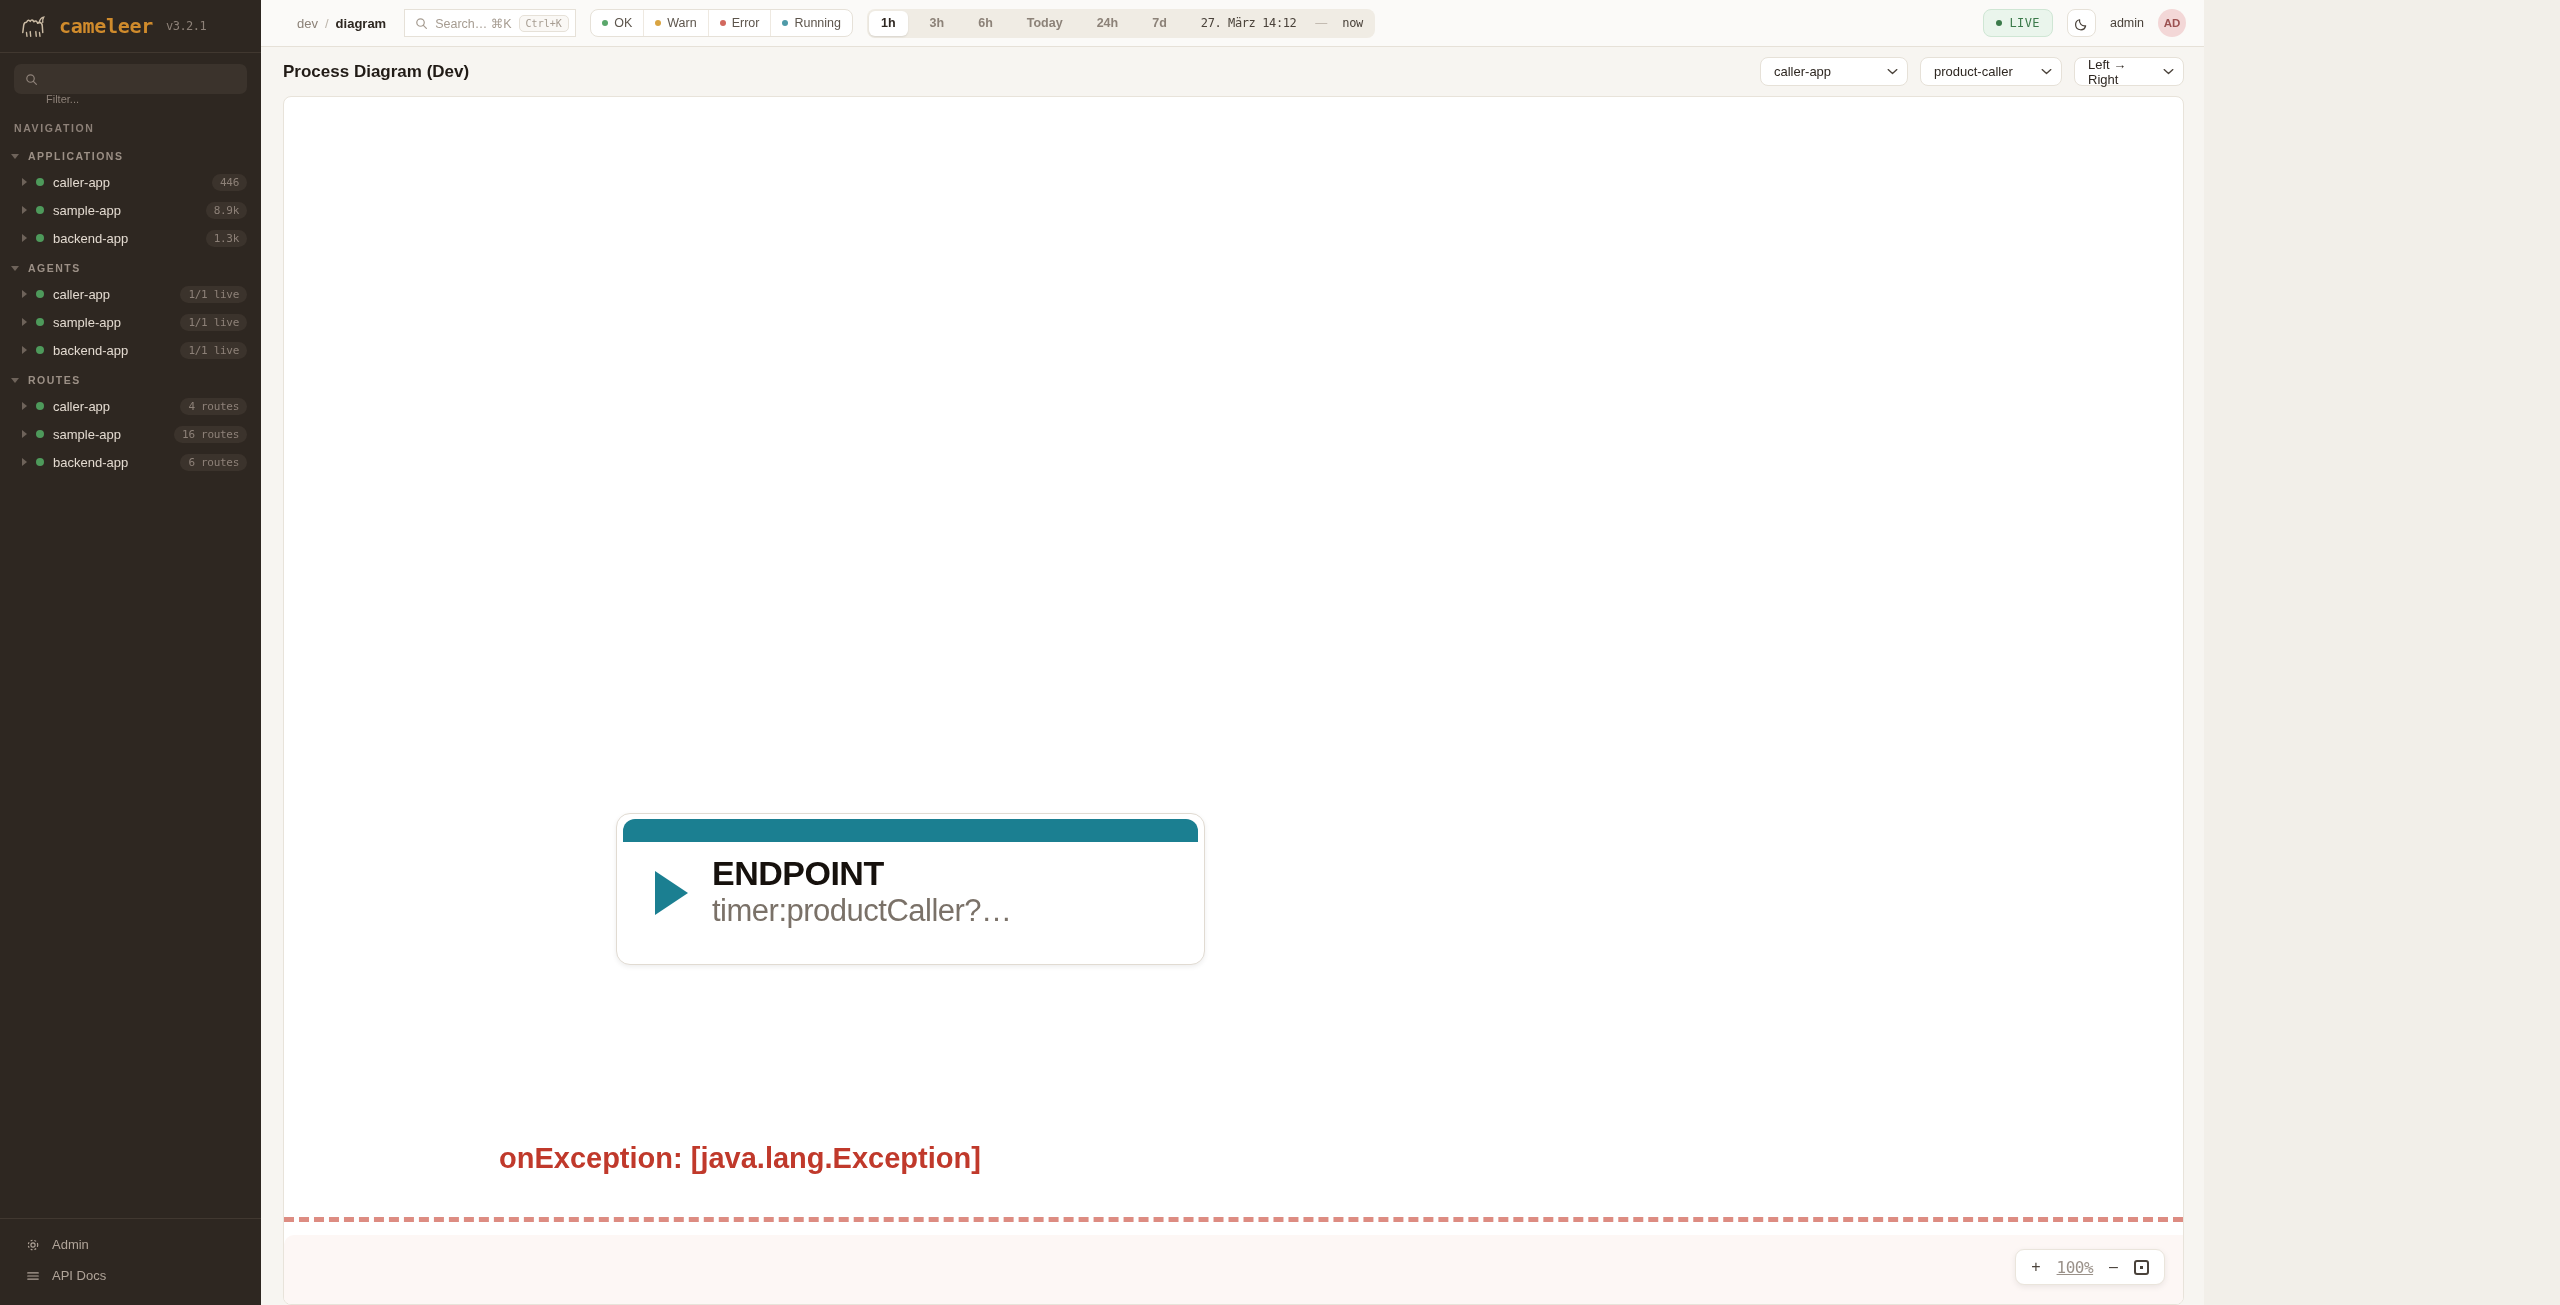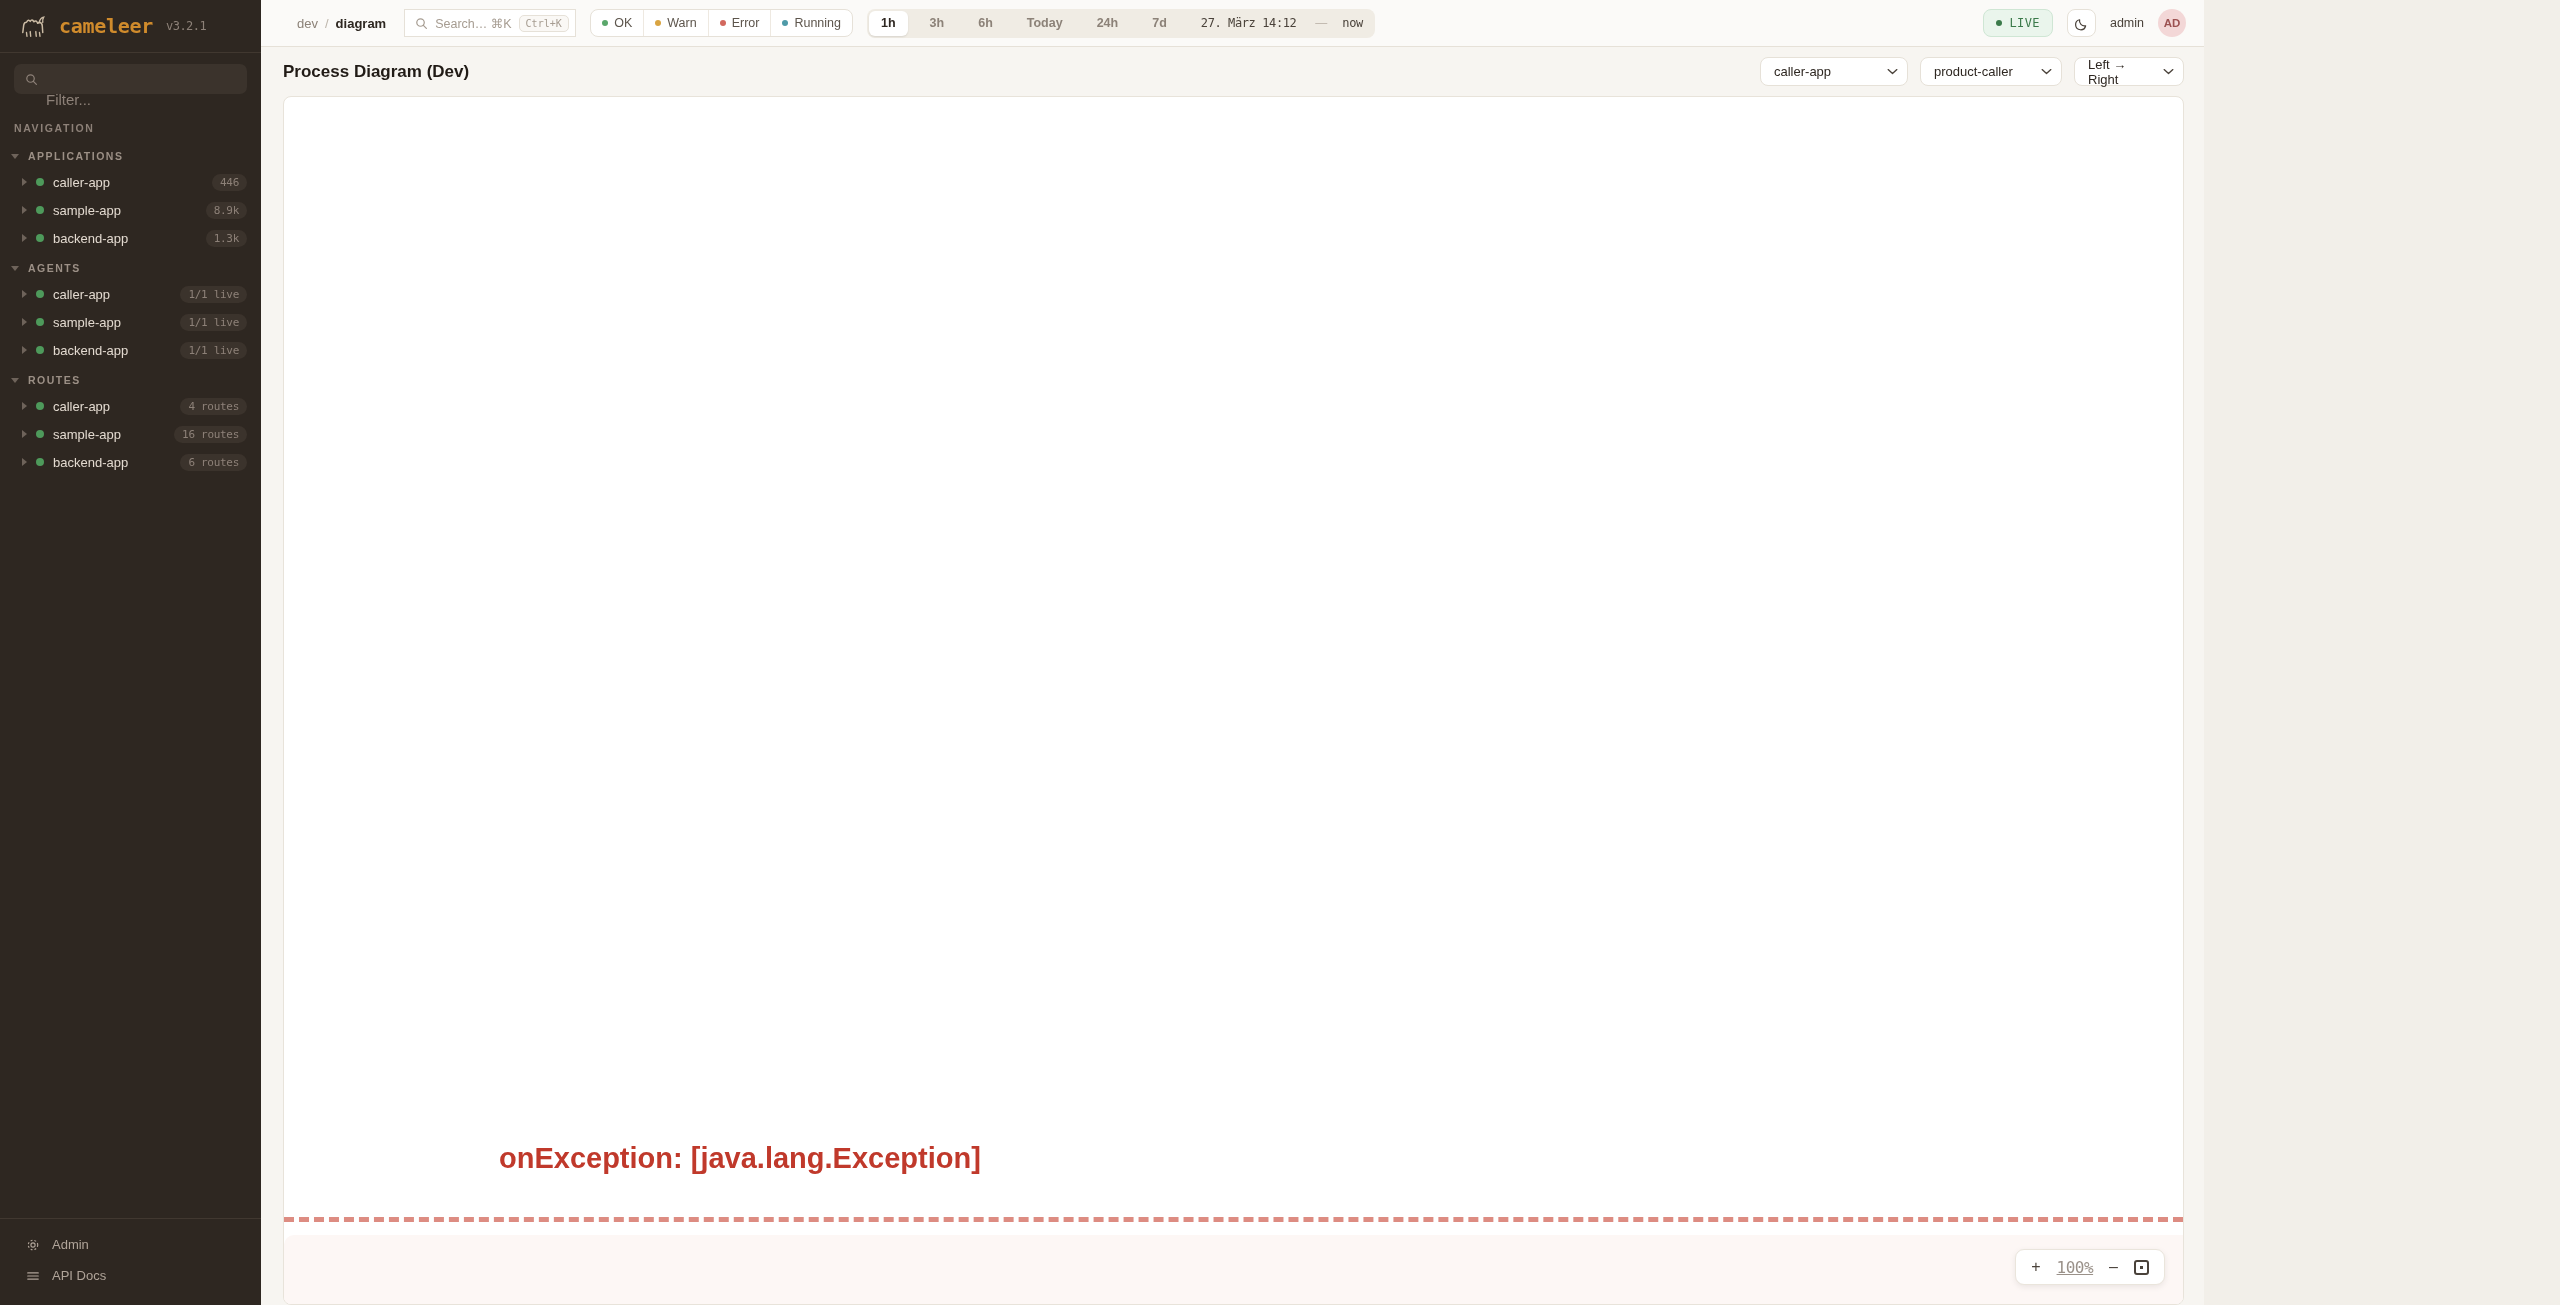--- a/index.html
+++ b/index.html
@@ -33,21 +33,21 @@
     font-family: "DejaVu Sans Mono", monospace;
     font-size: 12px; color: #8d8178; margin-left:2px; letter-spacing:-0.5px;
   }
   .filter-wrap { padding: 11px 14px 14px 14px; }
   .filter-box {
     height: 30px; background: #3b332c; border-radius: 7px;
     display: flex; align-items: center; gap: 8px; padding: 0 11px;
   }
   .filter-box input {
     background: transparent; border: 0; outline: 0;
-    color: #cfc6bd; font-size: 15px; width: 100%;
+    color: #cfc6bd; font-size: 11px; width: 100%;
     font-family: "Liberation Sans", sans-serif;
     margin-top: 40px;
   }
   .filter-box input::placeholder { color: #8d8178; }
   .magnifier { width: 13px; height: 13px; flex: 0 0 13px; }
 
   .nav-scroll { flex: 1; overflow: hidden; padding-top: 6px; }
   .nav-caption {
     font-size: 10.5px; letter-spacing: 1.6px; font-weight: 700;
     color: #8d8178; padding: 8px 0 10px 14px;
@@ -458,20 +458,30 @@
         <svg class="chev" viewBox="0 0 12 8">
           <path d="M1 1.8 L6 6.4 L11 1.8" fill="none" stroke="#4a423a" stroke-width="1.5" stroke-linecap="round" stroke-linejoin="round"></path>
         </svg>
       </div>
     </div>
 
     <div class="body-row">
 
       <div class="canvas-wrap">
 
+        <div class="node-endpoint">
+          <div class="node-bar"></div>
+          <div class="node-inner">
+            <div class="play-tri"></div>
+            <div>
+              <div class="node-title">ENDPOINT</div>
+              <div class="node-sub">timer:productCaller?…</div>
+            </div>
+          </div>
+        </div>
 
         <div class="exc-label">onException: [java.lang.Exception]</div>
         <div class="exc-line"></div>
         <div class="exc-band"></div>
 
         <div class="zoomctl">
           <span class="zbtn">+</span>
           <span class="zval">100%</span>
           <span class="zbtn">–</span>
           <span class="zfit"></span>

